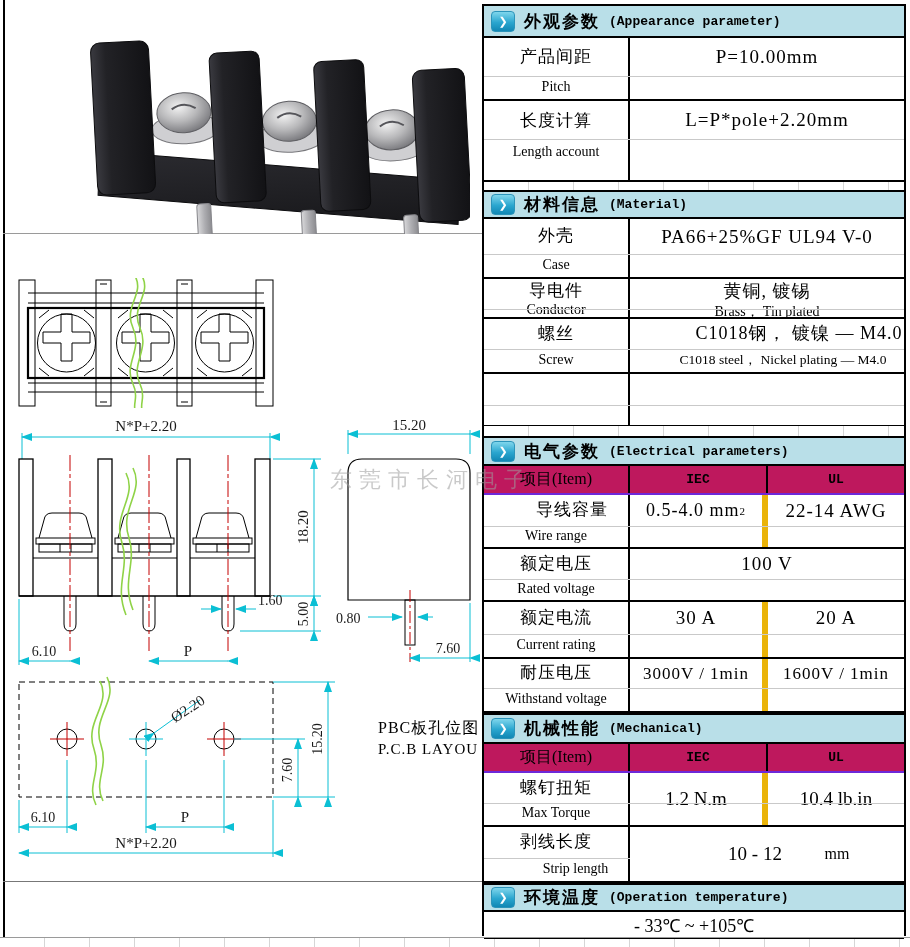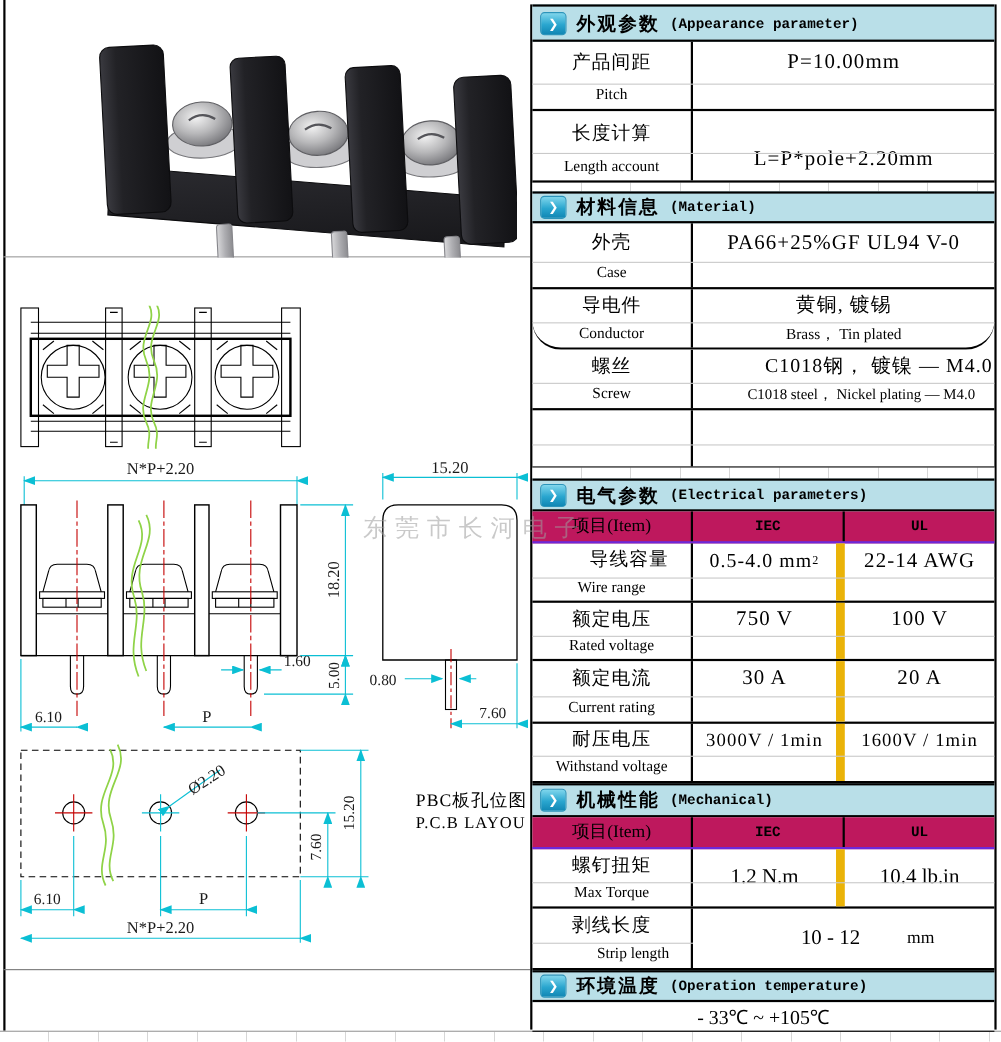--- a/index.html
+++ b/index.html
@@ -34,21 +34,21 @@
     display:flex; align-items:center; justify-content:center;
     font-family:"DejaVu Sans", sans-serif;
   }
   .hdr-cn { font-size:17px; font-weight:bold; letter-spacing:2px; }
   .hdr-en { font-size:13px; font-weight:bold; font-family:"Liberation Mono", monospace; letter-spacing:0px; }
 
   .bi-group { position:relative; display:flex; border-bottom:2px solid #000; box-sizing:border-box; }
   .col-label { width:146px; flex:0 0 auto; border-right:2px solid #000; box-sizing:border-box;
                display:flex; flex-direction:column; }
   .col-val   { flex:1 1 auto; display:flex; flex-direction:column; }
-  .col-mid   { width:138px; flex:0 0 auto; border-right:8px solid #eab308; box-sizing:border-box; }
+  .col-mid   { width:138px; flex:0 0 auto; border-right:6px solid #eab308; box-sizing:border-box; }
   .cn-line, .en-line { display:flex; align-items:center; justify-content:center; box-sizing:border-box; }
   .cn-line { font-size:17px; letter-spacing:1px; }
   .en-line { font-size:14px; }
   .val-big { font-size:19px; }
   .gray-split { position:absolute; left:0; right:0; height:1px; background:#c9c9c9; }
   .vcenter { display:flex; align-items:center; justify-content:center; }
 
   .item-row { display:flex; background:#be185d; border-bottom:2px solid #6d28d9; box-sizing:border-box;justify-content:space-between; }
   .item-row .c1 { width:146px; border-right:2px solid #000; box-sizing:border-box;
                   display:flex; align-items:center; justify-content:center; font-size:16px; }
@@ -336,21 +336,21 @@
       <div class="gray-split" style="top:38px;"></div>
       <div class="col-label">
         <div class="cn-line" style="height:38px;">产品间距</div>
         <div class="en-line" style="height:25px;">Pitch</div>
       </div>
       <div class="col-val">
         <div class="cn-line val-big" style="height:38px;">P=10.00mm</div>
       </div>
     </div>
 
-    <div class="bi-group" style="height:65px;align-items:flex-end;">
+    <div class="bi-group" style="height:81px;">
       <div class="gray-split" style="top:38px;"></div>
       <div class="col-label">
         <div class="cn-line" style="height:38px;">长度计算</div>
         <div class="en-line" style="height:25px;">Length account</div>
       </div>
       <div class="col-val">
         <div class="cn-line val-big" style="height:38px;">L=P*pole+2.20mm</div>
       </div>
     </div>
 
@@ -366,21 +366,21 @@
       <div class="gray-split" style="top:35px;"></div>
       <div class="col-label">
         <div class="cn-line" style="height:35px;">外壳</div>
         <div class="en-line" style="height:25px;">Case</div>
       </div>
       <div class="col-val">
         <div class="cn-line val-big" style="height:35px;">PA66+25%GF UL94 V-0</div>
       </div>
     </div>
 
-    <div class="bi-group" style="height:55px;border-radius:26px;">
+    <div class="bi-group" style="height:40px;">
       <div class="gray-split" style="top:30px;"></div>
       <div class="col-label">
         <div class="cn-line" style="height:30px;">导电件</div>
         <div class="en-line" style="height:25px;">Conductor</div>
       </div>
       <div class="col-val">
         <div class="cn-line" style="height:30px; font-size:18px;text-align:center;">黄铜, 镀锡</div>
         <div class="en-line" style="height:25px;">Brass， Tin plated</div>
       </div>
     </div>
@@ -433,23 +433,20 @@
         <div class="cn-line val-big" style="height:31px;">22-14  AWG</div>
       </div>
     </div>
 
     <div class="bi-group" style="height:53px;">
       <div class="gray-split" style="top:30px;"></div>
       <div class="col-label">
         <div class="cn-line" style="height:30px;">额定电压</div>
         <div class="en-line" style="height:23px;">Rated voltage</div>
       </div>
-      <div class="col-mid">
-        <div class="cn-line val-big" style="height:30px;">750 V</div>
-      </div>
       <div class="col-val">
         <div class="cn-line val-big" style="height:30px;">100 V</div>
       </div>
     </div>
 
     <div class="bi-group" style="height:57px;">
       <div class="gray-split" style="top:32px;"></div>
       <div class="col-label">
         <div class="cn-line" style="height:32px;">额定电流</div>
         <div class="en-line" style="height:25px;">Current rating</div>

